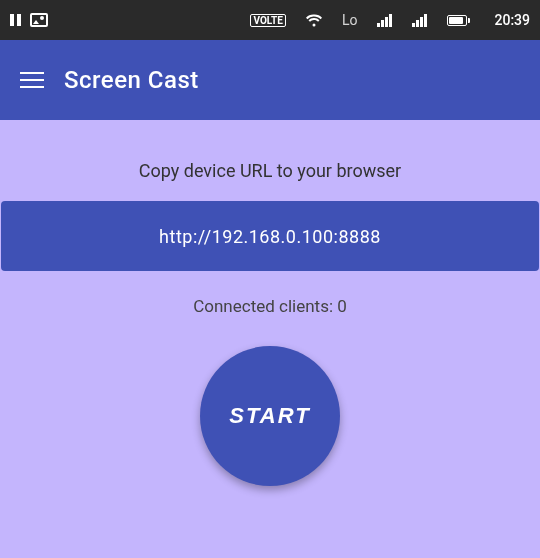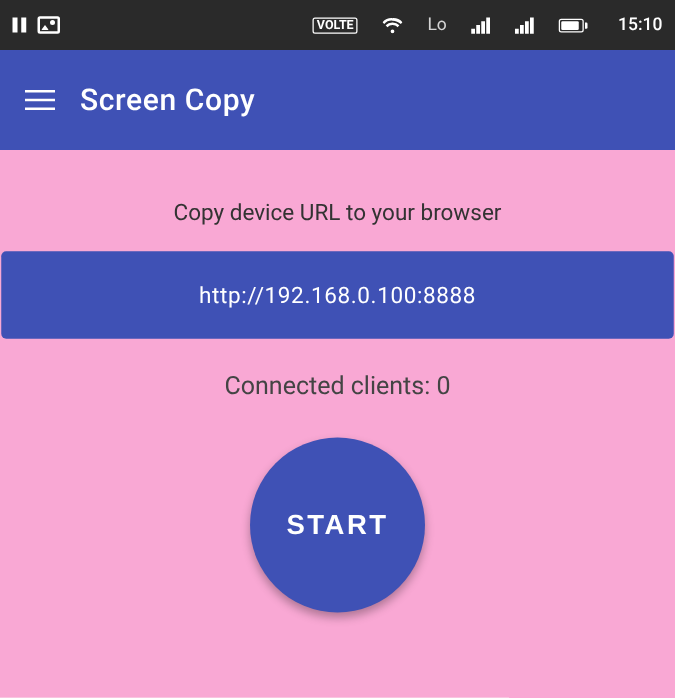--- a/index.html
+++ b/index.html
@@ -69,21 +69,21 @@
 
     .app-title {
       color: white;
       font-size: 24px;
       font-weight: 500;
       letter-spacing: 0.5px;
     }
 
     
     .main-content {
-      background: #f9a8d4;
+      background: #c4b5fd;
       height: calc(558px - 40px - 80px);
       display: flex;
       flex-direction: column;
       align-items: center;
       padding-top: 40px;
       gap: 20px;
     }
 
     .copy-text {
       font-size: 18px;
@@ -100,37 +100,38 @@
       justify-content: center;
     }
 
     .url-text {
       color: white;
       font-size: 18px;
       letter-spacing: 0.5px;
     }
 
     .clients-text {
-      font-size: 20px;
+      font-size: 17px;
       color: #444;
       margin-top: 5px;
     }
 
     .start-button {
       width: 140px;
       height: 140px;
       border-radius: 50%;
       background: #3f51b5;
       border: none;
       cursor: pointer;
       display: flex;
       align-items: center;
       justify-content: center;
       margin-top: 10px;
       box-shadow: 0 4px 8px rgba(0,0,0,0.3);
+      font-style: italic;
     }
 
     .start-label {
       color: white;
       font-size: 22px;
       font-weight: 700;
       letter-spacing: 2px;
     }
 
     
@@ -280,31 +281,31 @@
       <span style="height:10px"></span>
       <span style="height:13px"></span>
     </div>
 
     <div class="battery-icon">
       <div class="battery-body">
         <div class="battery-fill"></div>
       </div>
       <div class="battery-tip"></div>
     </div>
-    <span class="time-text">15:10</span>
+    <span class="time-text">20:39</span>
   </div>
 </div>
 
 <div class="app-bar">
   <div class="hamburger-icon">
     <span></span>
     <span></span>
     <span></span>
   </div>
-  <span class="app-title">Screen Copy</span>
+  <span class="app-title">Screen Cast</span>
 </div>
 
 <div class="main-content">
   <p class="copy-text">Copy device URL to your browser</p>
 
   <div class="url-box">
     <span class="url-text">http://192.168.0.100:8888</span>
   </div>
 
   <p class="clients-text">Connected clients: 0</p>

